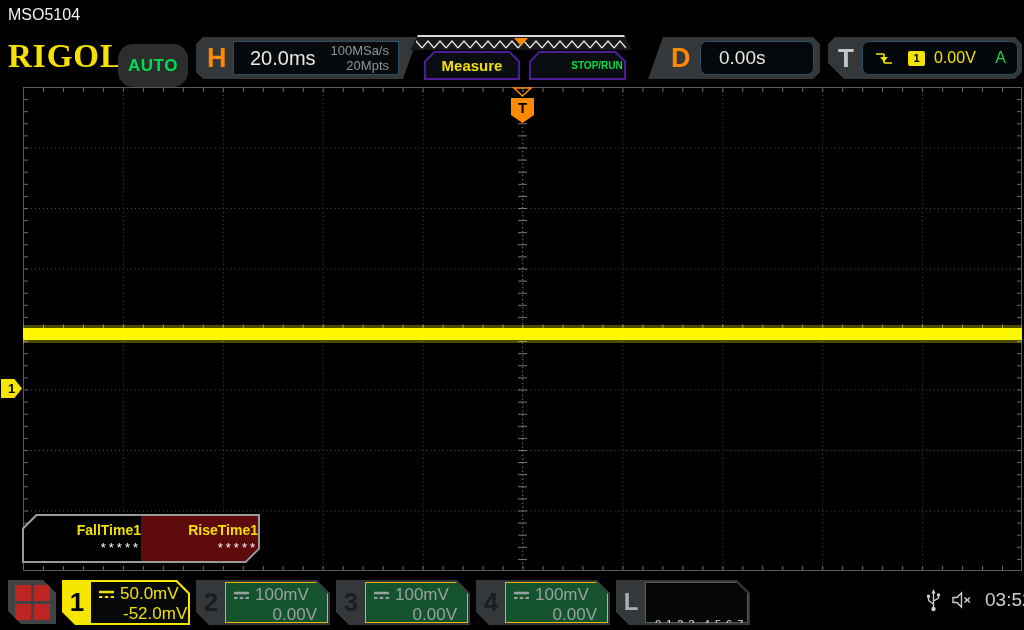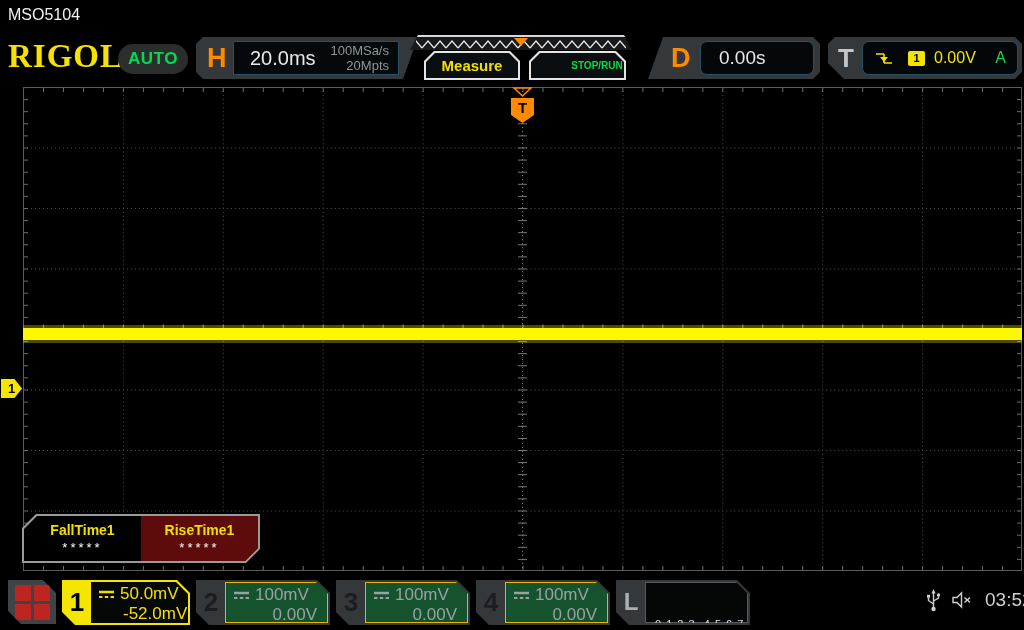--- a/index.html
+++ b/index.html
@@ -6,37 +6,37 @@
   body { background:#000; }
   .screen {
     position:relative; width:1024px; height:630px; background:#000;
     font-family:"Liberation Sans", sans-serif; overflow:hidden; color:#fff;
   }
   
   .topbar { position:absolute; left:8px; top:6px; font-size:16px; color:#f2f2f2; display:flex; gap:14px; }
   
   .logo { position:absolute; left:8px; top:38px; font-family:"Liberation Serif",serif;
           font-weight:bold; font-size:33px; color:#f5e200; letter-spacing:1px; }
-  .auto-pill { position:absolute; left:118px; top:44px; width:70px; height:30px; background:#2c2e2d;
+  .auto-pill { position:absolute; left:118px; top:44px; width:70px; height:43px; background:#2c2e2d;
           border-radius:15px; display:flex; align-items:center; justify-content:center;
           color:#00dc50; font-weight:bold; font-size:17px; letter-spacing:0.5px; }
   .hgroup { position:absolute; left:196px; top:37px; width:222px; height:42px; background:#34383b;
           clip-path:polygon(0 7px, 7px 0, 100% 0, calc(100% - 15px) 100%, 7px 100%, 0 calc(100% - 7px)); }
   .hlabel { position:absolute; left:11px; top:0; line-height:42px; color:#ff8a00; font-weight:bold; font-size:27px; }
   .hinner { position:absolute; left:37px; top:4px; right:19px; bottom:4px; background:#06090b;
           border:1px solid #2a5063; border-radius:0; display:flex; align-items:center; }
   .timebase { color:#e8e8e8; font-size:20px; margin-left:16px; }
   .ratecol { margin-left:auto; margin-right:9px; text-align:right; color:#8f9598; font-size:13px; line-height:15px; }
   .waveind { position:absolute; left:410px; top:35px; width:222px; height:15px; background:#17191b;
           border-top:2px solid #d6d9db;
           clip-path:polygon(8px 0, calc(100% - 8px) 0, 100% 100%, 0 100%); }
   .waveind svg { position:absolute; left:0; top:1px; }
   .wavetri { position:absolute; left:50%; top:1px; margin-left:-7px; width:0; height:0;
           border-left:7px solid transparent; border-right:7px solid transparent; border-top:8px solid #ff8a00; }
-  .keybtn { position:absolute; top:51px; height:29px; background:#e5e5e5;
+  .keybtn { position:absolute; top:51px; height:29px; background:#4c1d95;
           clip-path:polygon(10px 0, calc(100% - 10px) 0, 100% 10px, 100% 100%, 0 100%, 0 10px); }
   .keybtn .bg { position:absolute; inset:2px; background:#0a0e10;
           clip-path:polygon(9px 0, calc(100% - 9px) 0, 100% 9px, 100% 100%, 0 100%, 0 9px);
           display:flex; align-items:center; justify-content:center; font-weight:bold; }
   .measure { left:424px; width:96px; } .measure .bg { color:#f0e000; font-size:15px; }
   .stoprun { left:529px; width:97px; } .stoprun .bg { color:#00e045; font-size:10px;padding-left:39px; }
   .dgroup { position:absolute; left:648px; top:37px; width:172px; height:42px; background:#34383b;
           clip-path:polygon(15px 0, calc(100% - 7px) 0, 100% 7px, 100% calc(100% - 7px), calc(100% - 7px) 100%, 0 100%); }
   .dlabel { position:absolute; left:23px; top:0; line-height:42px; color:#ff8a00; font-weight:bold; font-size:27px; }
   .dinner { position:absolute; left:52px; top:4px; right:6px; bottom:4px; background:#05080a;
@@ -53,21 +53,21 @@
   
   .grat { position:absolute; left:23px; top:87px; width:999px; height:484px; }
   .ch1mark { position:absolute; left:1px; top:379px; width:21px; height:19px; background:#f5e600;
           clip-path:polygon(0 0, 64% 0, 100% 50%, 64% 100%, 0 100%);
           color:#000; font-weight:bold; font-size:13px; text-align:center; line-height:19px; }
   
   .mpanel { position:absolute; left:22px; top:514px; width:238px; height:49px; background:#9a9a9a;
           clip-path:polygon(14px 0, 100% 0, 100% calc(100% - 14px), calc(100% - 14px) 100%, 0 100%, 0 14px); }
   .mpanel-in { position:absolute; inset:2px; background:#000; display:flex;
           clip-path:polygon(13px 0, 100% 0, 100% calc(100% - 13px), calc(100% - 13px) 100%, 0 100%, 0 13px); }
-  .mcell { width:50%; padding-top:6px; text-align:center; }
+  .mcell { width:50%; padding-top:6px; text-align:right; }
   .mcell.sel { background:#5e0b0b; }
   .mname { color:#f0e000; font-size:14px; font-weight:bold; }
   .mval { color:#fff; font-size:13px; letter-spacing:3px; margin-top:2px; }
   
   .menubtn { position:absolute; left:8px; top:580px; width:48px; height:44px; background:#3f4346;
           clip-path:polygon(0 0, calc(100% - 13px) 0, 100% 13px, 100% 100%, 13px 100%, 0 calc(100% - 13px));
           display:flex; align-items:center; justify-content:center; }
   .menugrid { display:grid; grid-template-columns:16px 16px; grid-template-rows:16px 16px; gap:3px; }
   .menugrid div { background:#bd2620; }
   .chblock { position:absolute; top:580px; height:45px;

